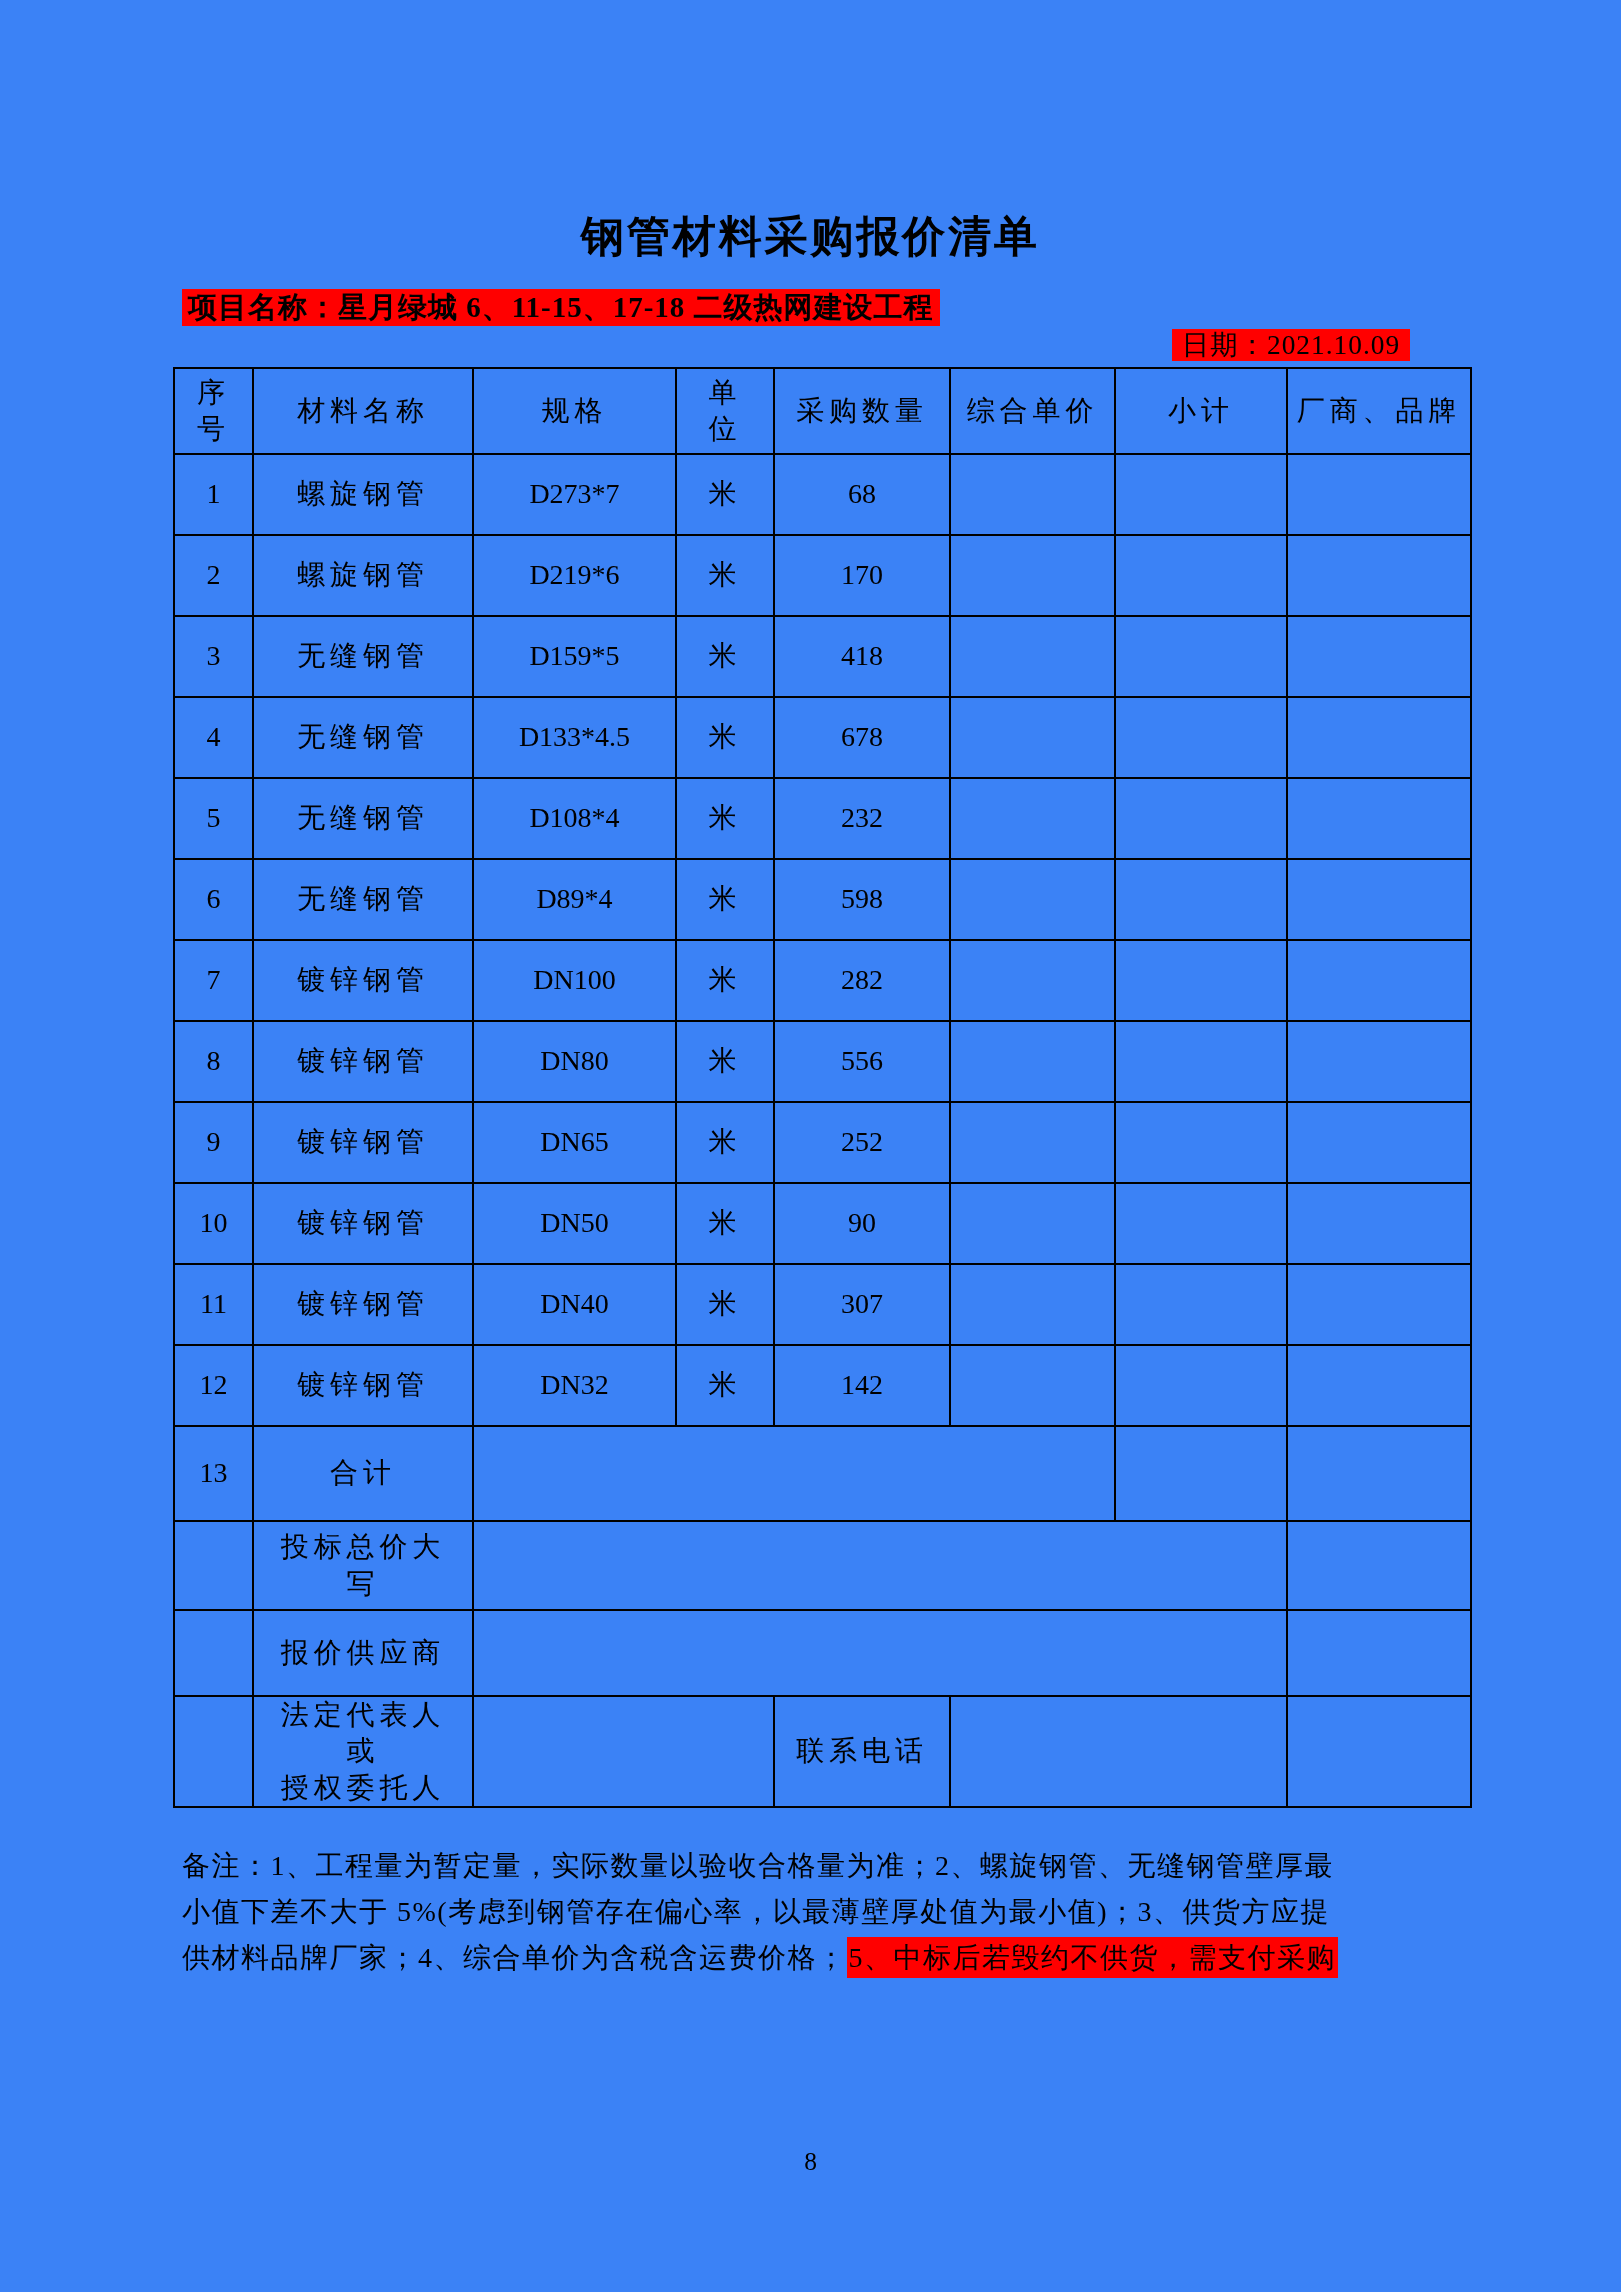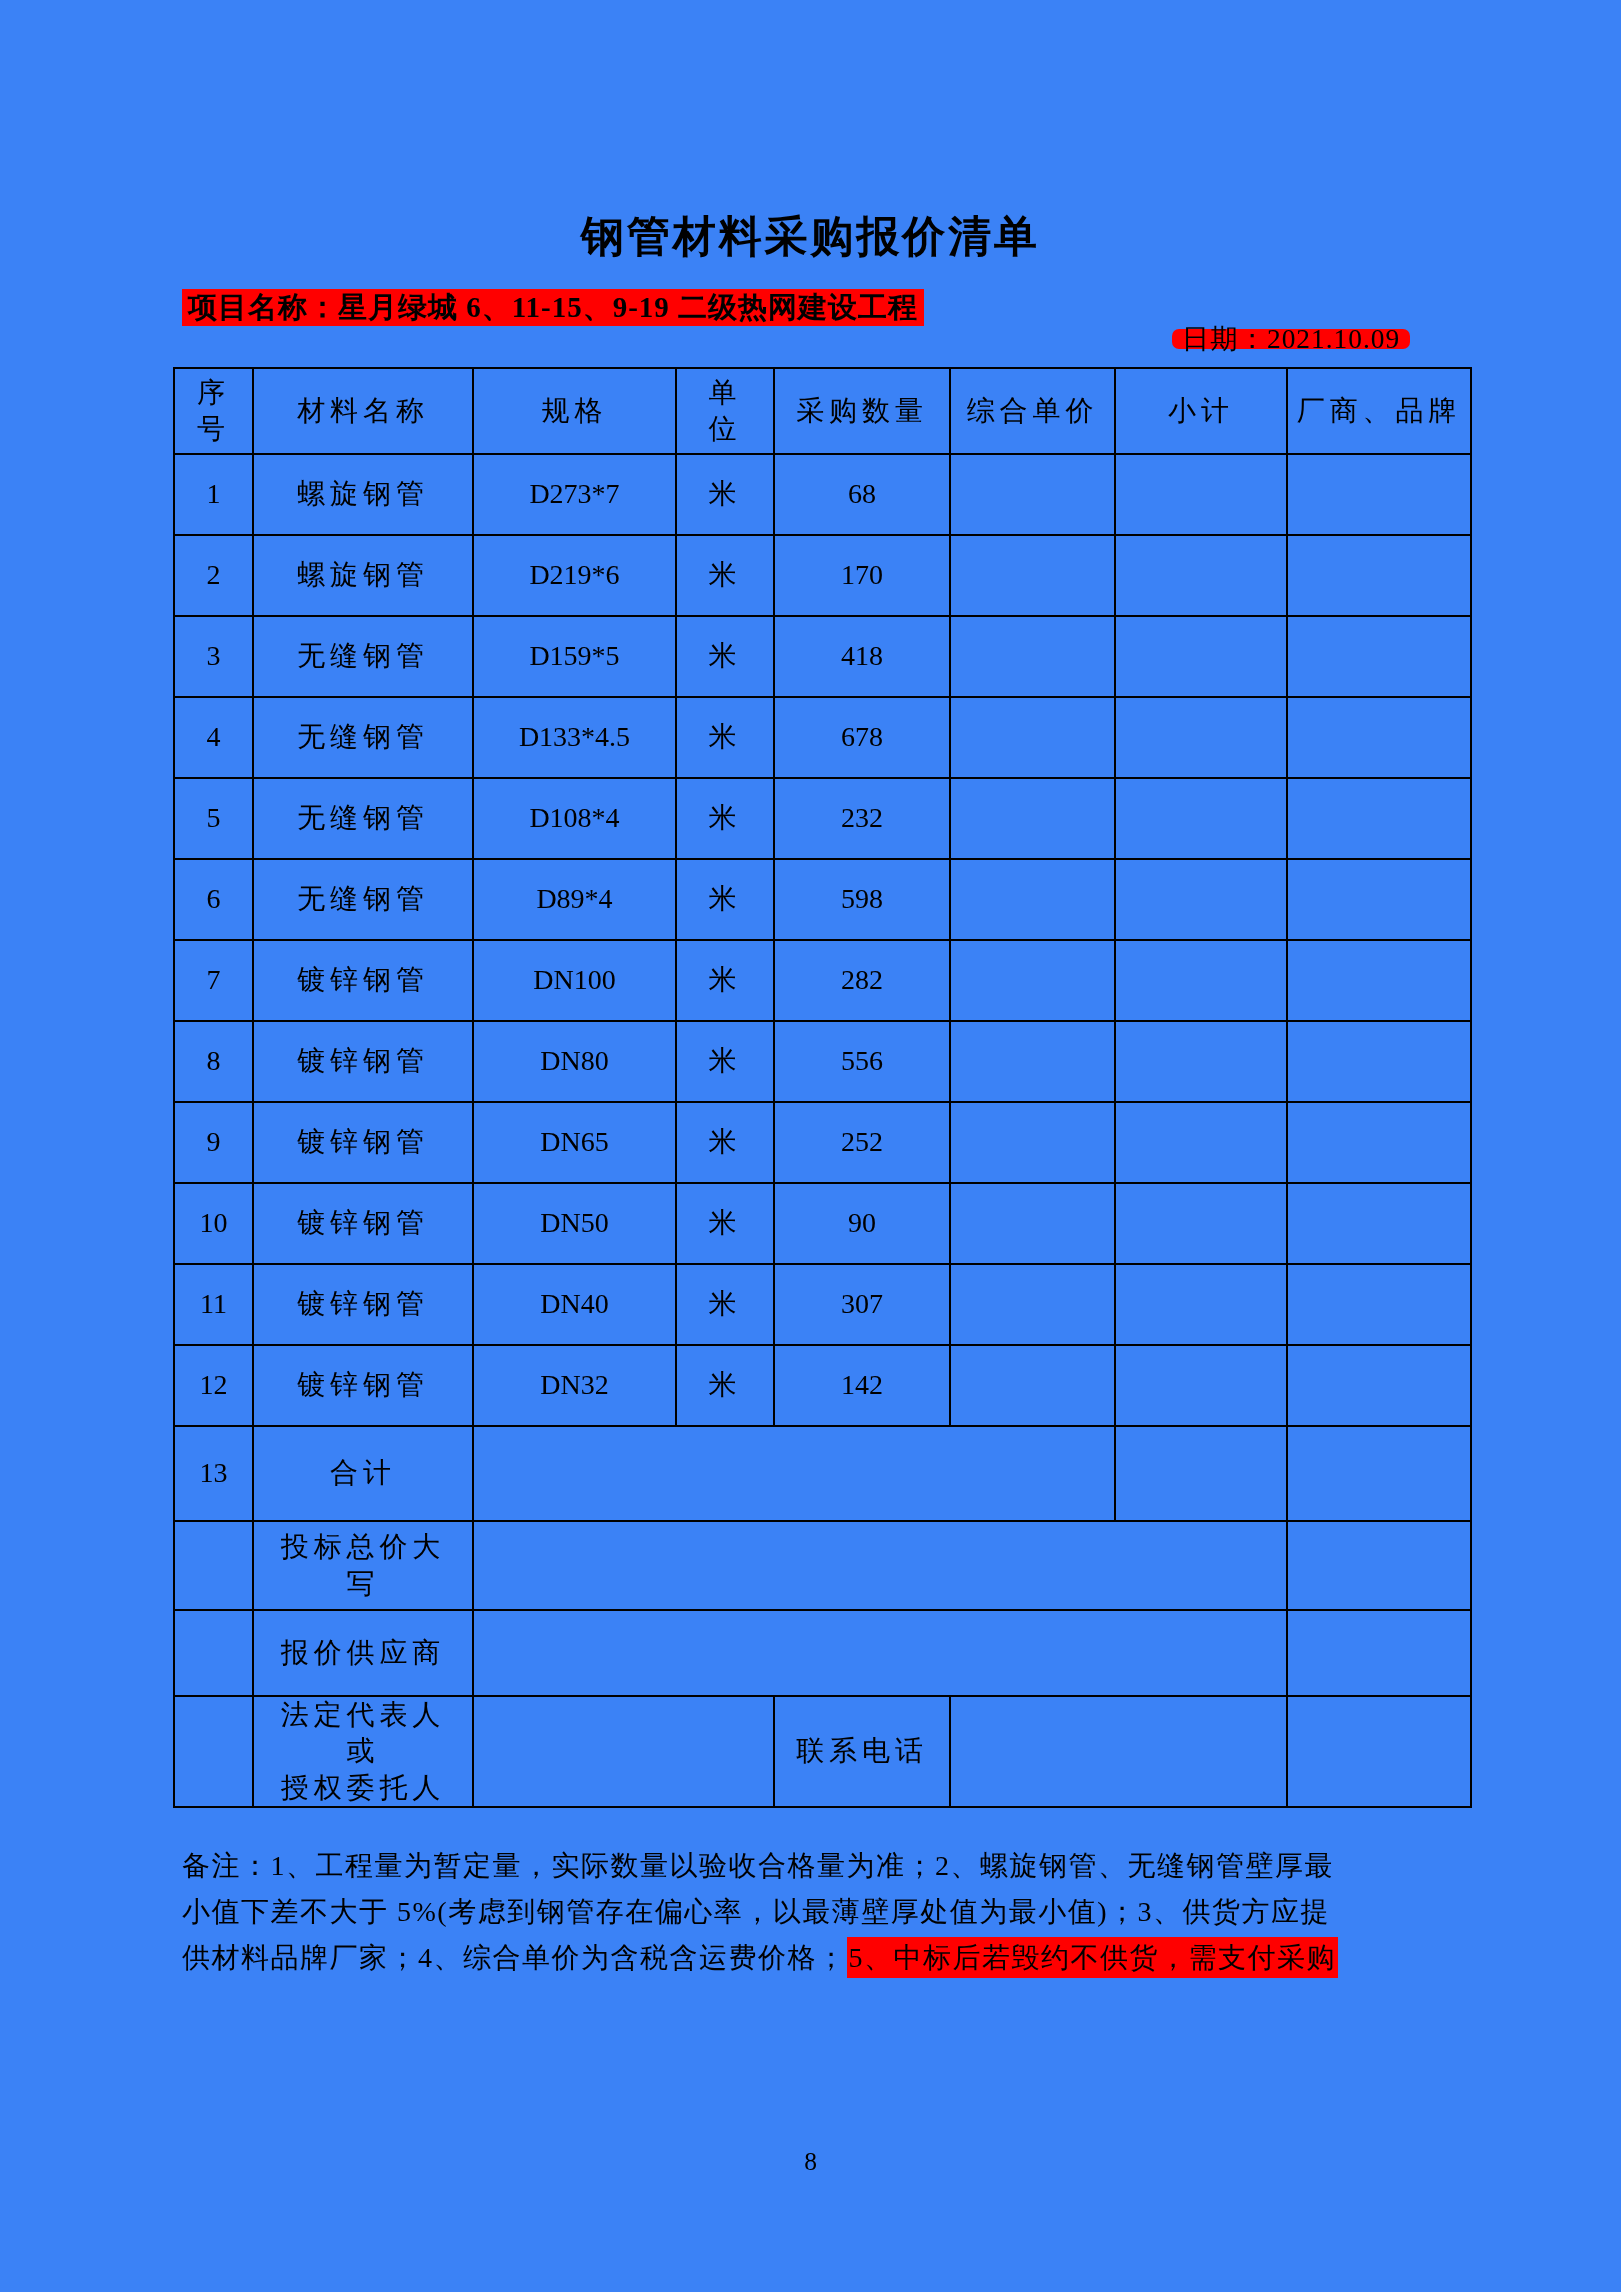--- a/index.html
+++ b/index.html
@@ -21,22 +21,22 @@
   .hl-bar{
     position:absolute;display:flex;align-items:center;
     background:var(--hl,#ff0000);
     white-space:nowrap;
   }
   .project-bar{
     left:182px;top:289px;height:37px;
     padding:0 5.9px;font-size:29px;font-weight:600;letter-spacing:1px;
   }
   .date-bar{
-    left:1172px;top:329px;height:20px;
-    padding:0 9.8px;font-size:27.4px;letter-spacing:1px;border-radius:7px;
+    left:1172px;top:329px;height:32px;
+    padding:0 9.8px;font-size:27.4px;letter-spacing:1px;
   }
   table.quote{
     position:absolute;left:173px;top:367px;
     width:1297px;table-layout:fixed;
     border-collapse:collapse;
     border:2.9px solid #000;
     font-size:28px;
   }
   table.quote td,table.quote th{
     border:2px solid #000;
@@ -63,21 +63,21 @@
     text-align:center;font-size:25.5px;
   }
 </style>
 </head>
 <body>
 
 <div class="page">
 
   <h1 class="doc-title">钢管材料采购报价清单</h1>
 
-  <div class="hl-bar project-bar">项目名称：星月绿城 6、11-15、9-19 二级热网建设工程</div>
+  <div class="hl-bar project-bar">项目名称：星月绿城 6、11-15、17-18 二级热网建设工程</div>
   <div class="hl-bar date-bar">日期：2021.10.09</div>
 
   <table class="quote">
     <colgroup>
       <col style="width:79px">
         <col style="width:220px">
         <col style="width:203px">
         <col style="width:98px">
       <col style="width:176px">
         <col style="width:165px">

